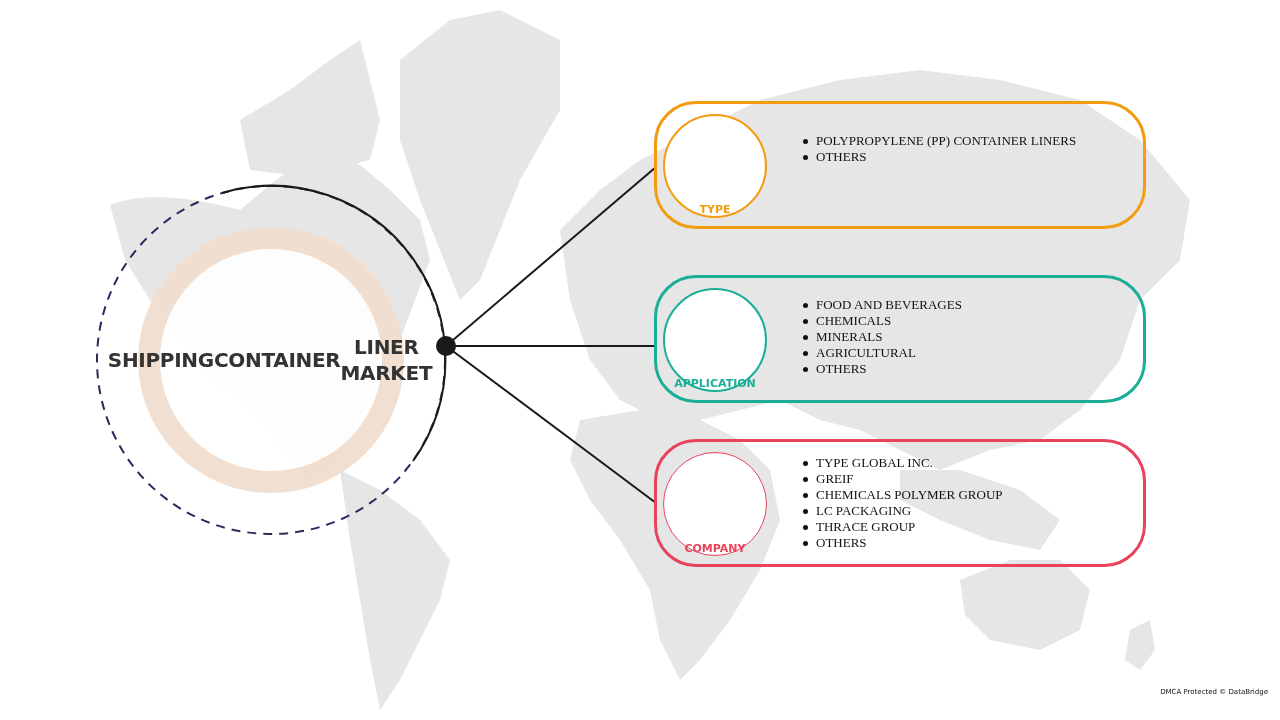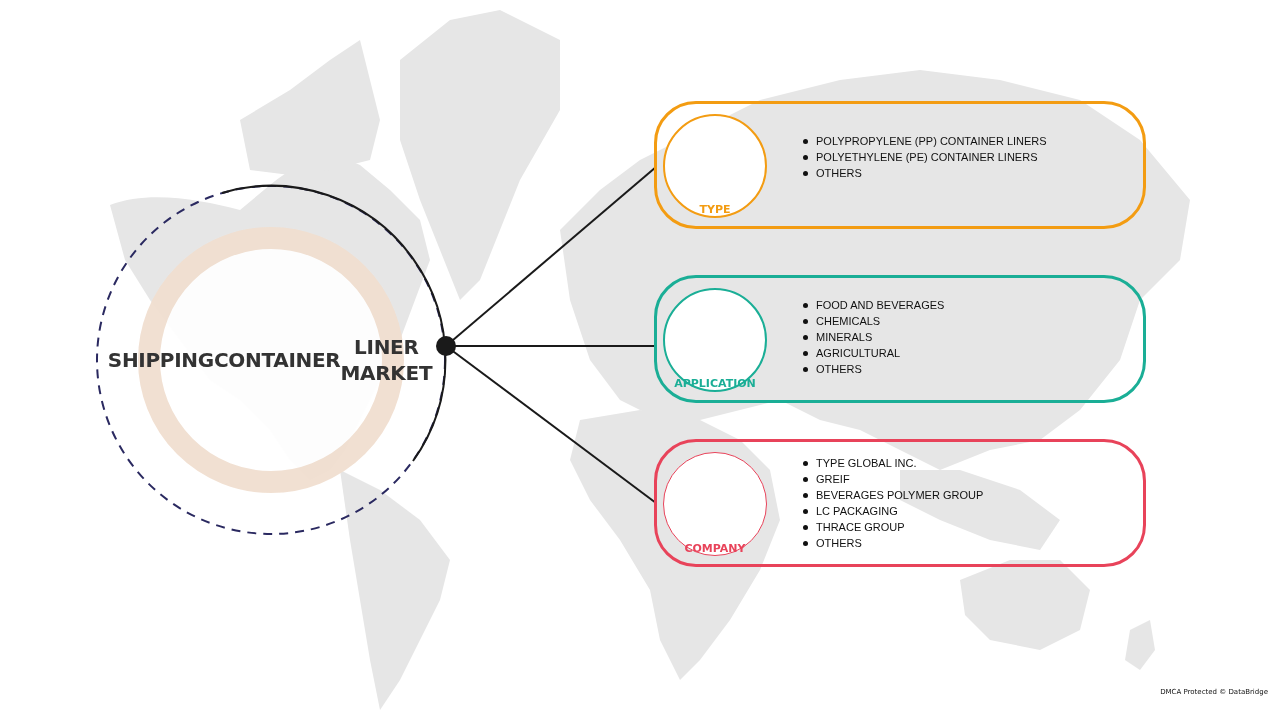--- a/index.html
+++ b/index.html
@@ -22,21 +22,21 @@
       background: rgba(255,255,255,0.0);
     }
     .seg-circle {
       position: absolute; left: 6px; top: 10px; width: 104px; height: 104px;
       border-radius: 50%; border: 2px solid; box-sizing: border-box; background: #ffffff;
       display: flex; align-items: flex-end; justify-content: center;
       font-weight: 700; font-size: 11px; font-family: "DejaVu Sans", sans-serif;
     }
     .seg-list {
       position: absolute; left: 146px; margin: 0; padding: 0; list-style: none;
-      font-size: 11px; color: #111111; font-family: Liberation Sans, sans-serif;
+      font-size: 13px; color: #111111; font-family: Liberation Serif, serif;
     }
     .seg-list li { height: 16px; line-height: 16px; display: flex; align-items: center; white-space: nowrap; }
     .seg-list li .bullet {
       width: 5px; height: 5px; border-radius: 50%; background: #111111; margin-right: 8px; flex: none;
     }
     .watermark {
       position: absolute; right: 12px; bottom: 24px; font-size: 7px; color: #111111;
       font-family: "DejaVu Sans", sans-serif;
     }
   </style>
@@ -91,24 +91,20 @@
   <div class="seg-circle" style="border-color:#F39C12; color:#F39C12;">
     <span>TYPE</span>
   </div>
   <ul class="seg-list" style="top:29px;">
     <li>
         <span class="bullet"></span>
         <span>POLYPROPYLENE (PP) CONTAINER LINERS</span>
       </li>
     <li>
         <span class="bullet"></span>
-        <span>POLYETHYLENE (PE) CONTAINER LINERS</span>
-      </li>
-    <li>
-        <span class="bullet"></span>
         <span>OTHERS</span>
       </li>
   </ul>
 </div>
 
 <div class="segment" style="top:275px; border-color:#1AAE96;">
   <div class="seg-circle" style="border-color:#1AAE96; color:#1AAE96;">
     <span>APPLICATION</span>
   </div>
   <ul class="seg-list" style="top:19px;">
@@ -143,21 +139,21 @@
     <li>
         <span class="bullet"></span>
         <span>TYPE GLOBAL INC.</span>
       </li>
     <li>
         <span class="bullet"></span>
         <span>GREIF</span>
       </li>
     <li>
         <span class="bullet"></span>
-        <span>BEVERAGES POLYMER GROUP</span>
+        <span>CHEMICALS POLYMER GROUP</span>
       </li>
     <li>
         <span class="bullet"></span>
         <span>LC PACKAGING</span>
       </li>
     <li>
         <span class="bullet"></span>
         <span>THRACE GROUP</span>
       </li>
     <li>

